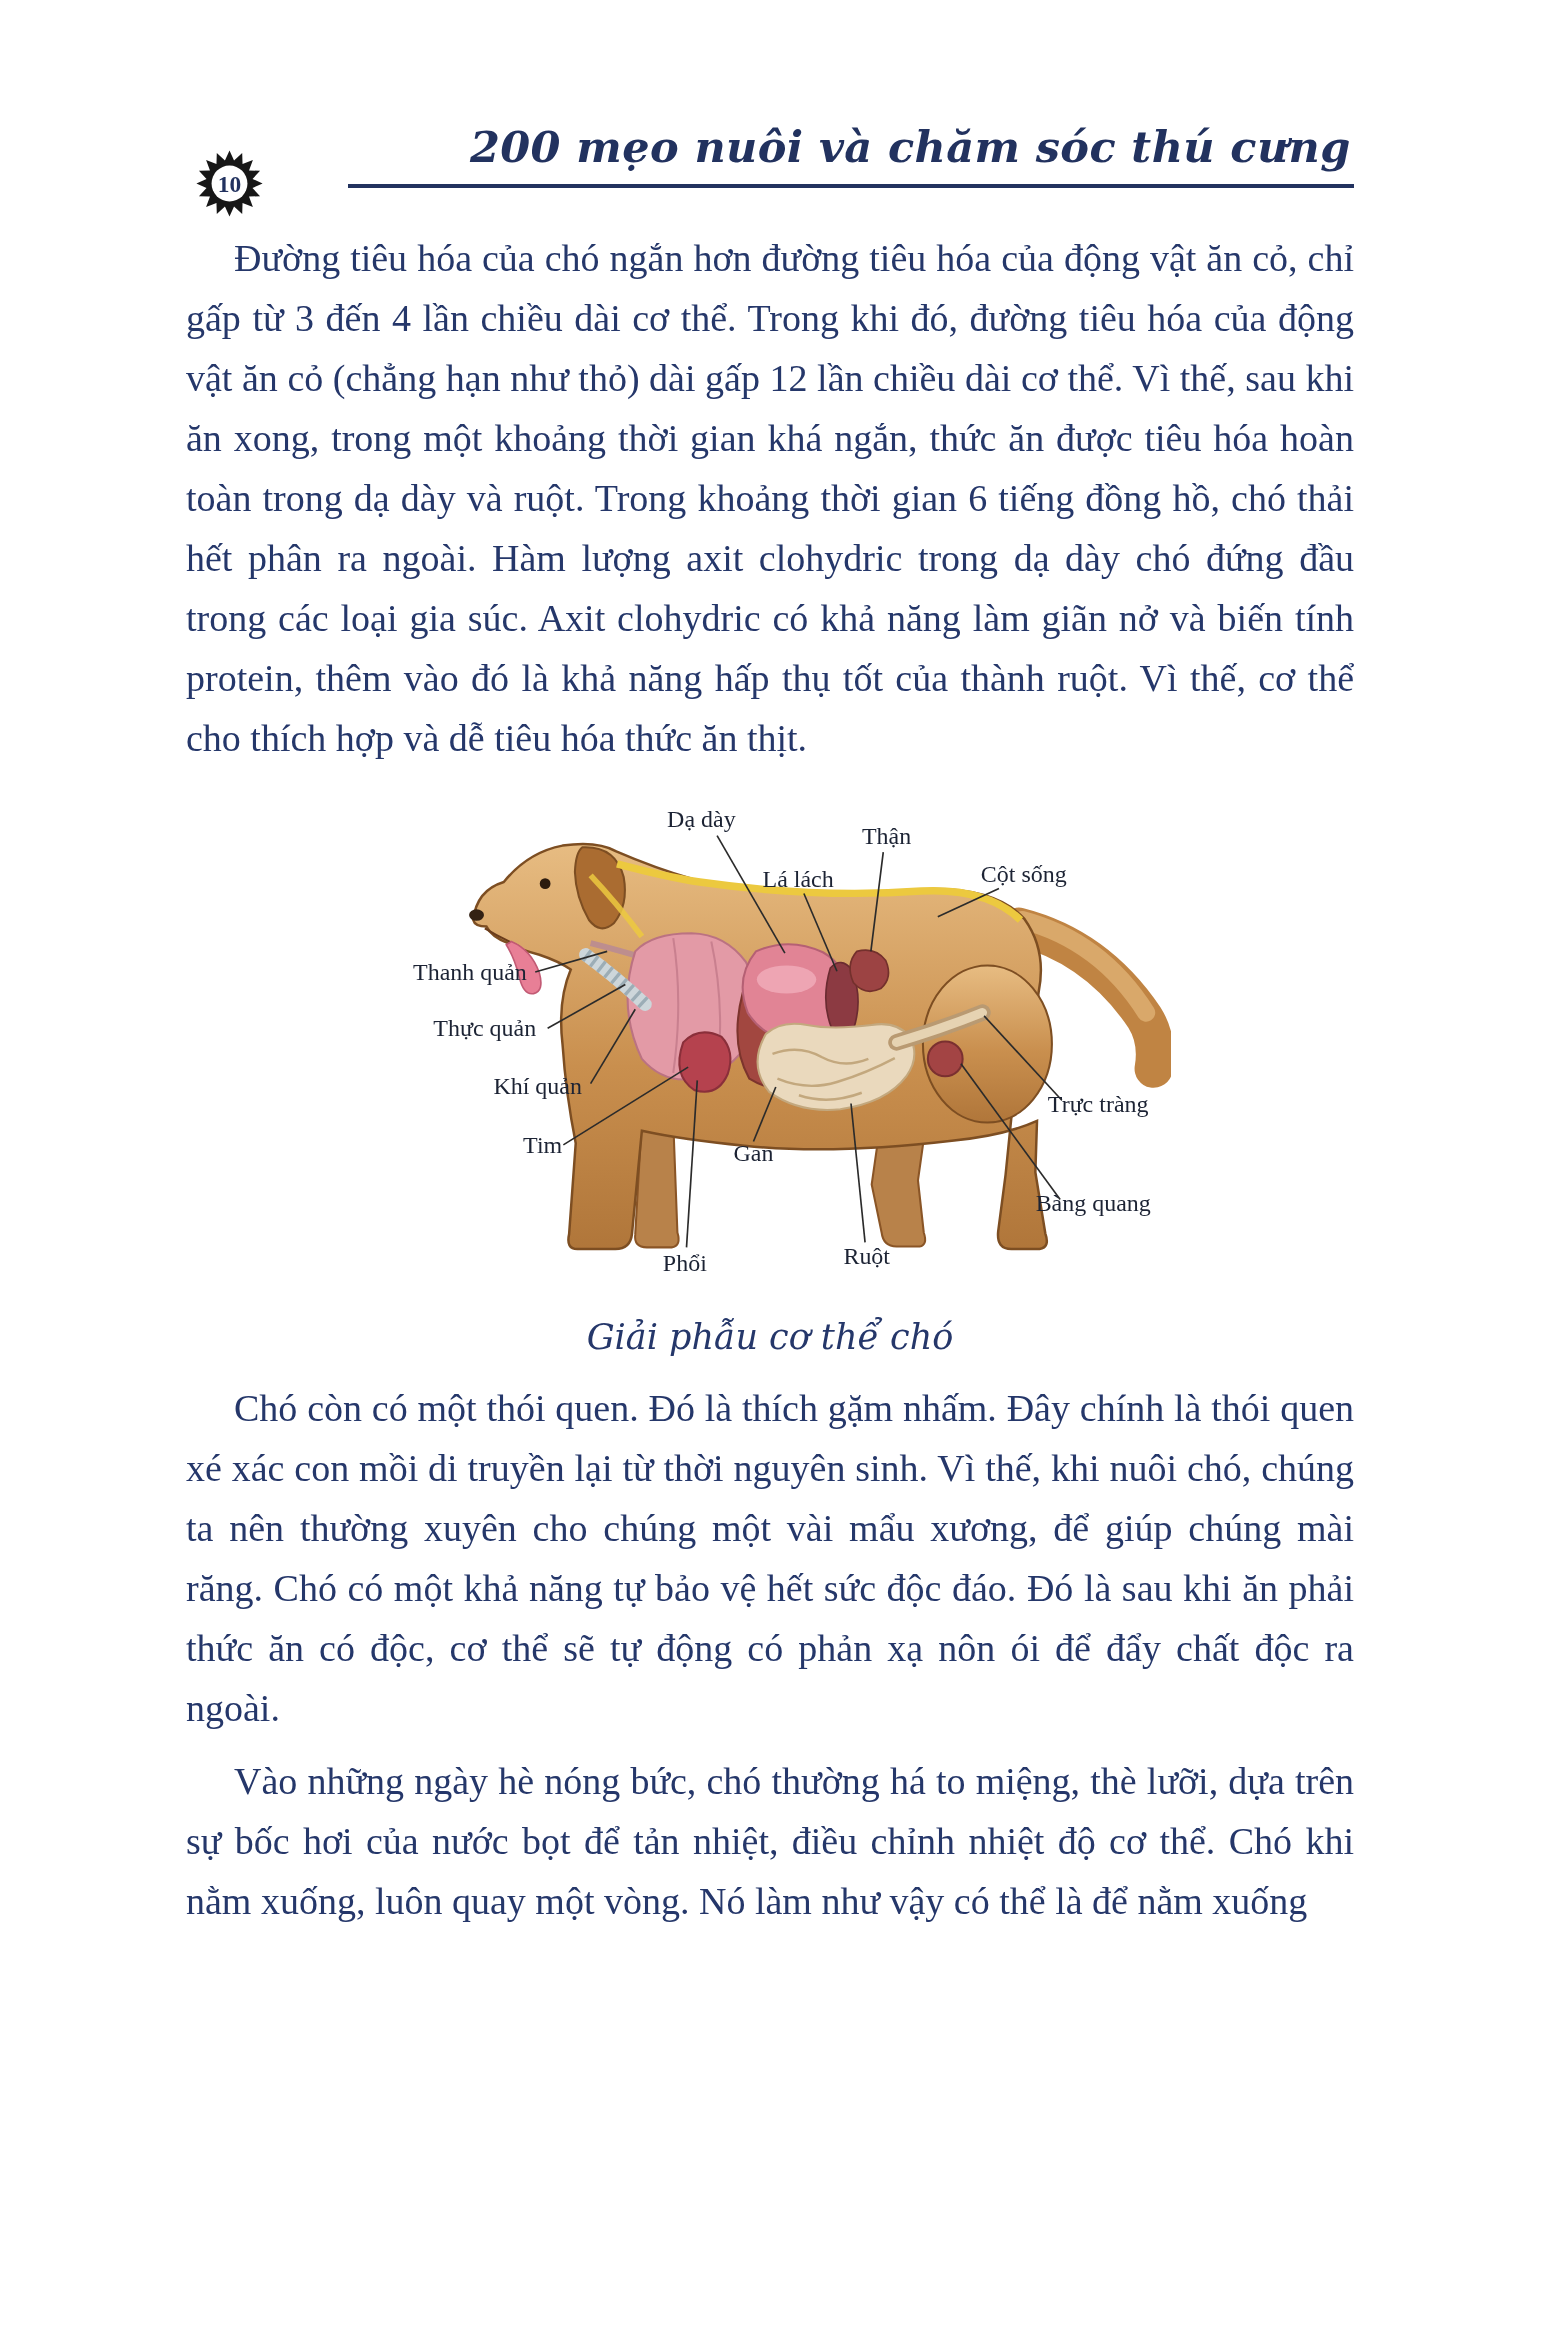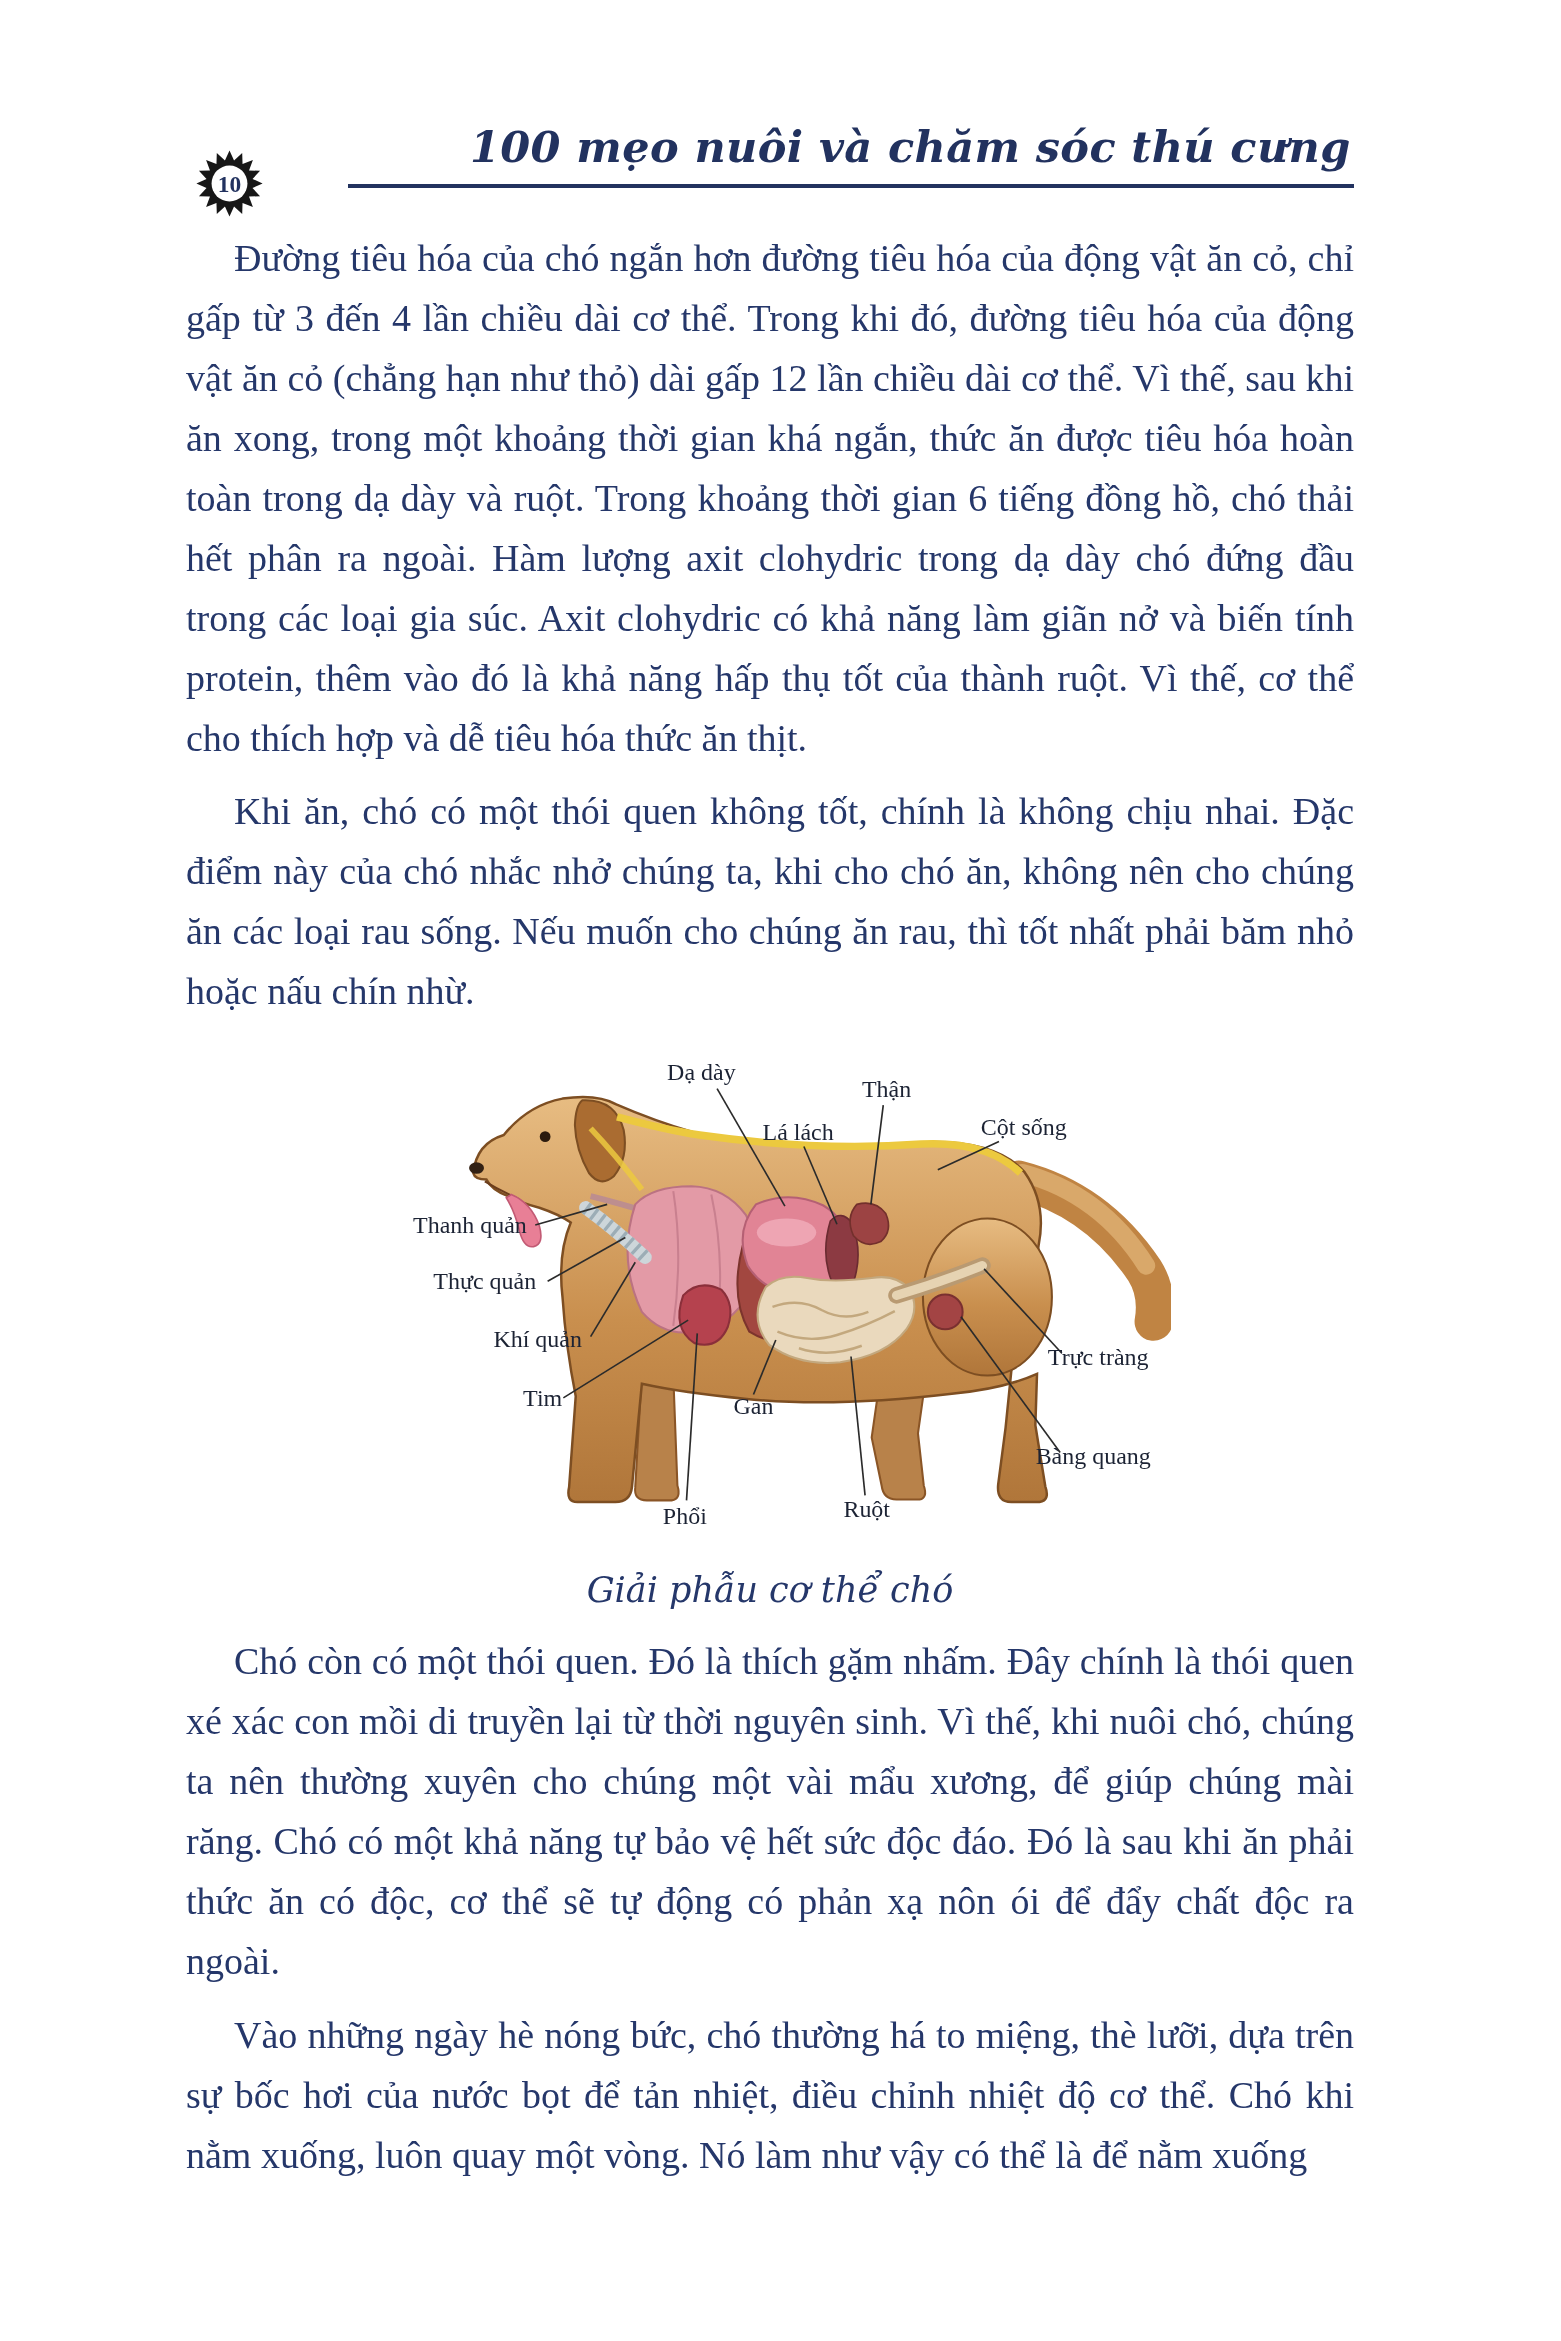--- a/index.html
+++ b/index.html
@@ -41,28 +41,27 @@
 
   <div class="header">
     <div class="badge">
       <svg viewBox="0 0 100 100">
         <polygon fill="#171717" points="98,50 83.4,43.4 94.3,31.6 78.3,31.1 83.9,16.1 68.9,21.7 68.4,5.7 56.6,16.7 50,2 43.4,16.7 31.6,5.7 31.1,21.7 16.1,16.1 21.7,31.1 5.7,31.6 16.7,43.4 2,50 16.7,56.6 5.7,68.4 21.7,68.9 16.1,83.9 31.1,78.3 31.6,94.3 43.4,83.3 50,98 56.6,83.3 68.4,94.3 68.9,78.3 83.9,83.9 78.3,68.9 94.3,68.4 83.3,56.6"></polygon>
         <circle cx="50" cy="50" r="26" fill="#ffffff"></circle>
         <text x="50" y="62" text-anchor="middle" font-size="34" fill="#22325f">10</text>
       </svg>
     </div>
     <div class="header-col">
-      <div class="header-title">100 mẹo nuôi và chăm sóc thú cưng</div>
+      <div class="header-title">200 mẹo nuôi và chăm sóc thú cưng</div>
       <div class="header-rule"></div>
     </div>
   </div>
 
   <div class="main">
     <p class="para">Đường tiêu hóa của chó ngắn hơn đường tiêu hóa của động vật ăn cỏ, chỉ gấp từ 3 đến 4 lần chiều dài cơ thể. Trong khi đó, đường tiêu hóa của động vật ăn cỏ (chẳng hạn như thỏ) dài gấp 12 lần chiều dài cơ thể. Vì thế, sau khi ăn xong, trong một khoảng thời gian khá ngắn, thức ăn được tiêu hóa hoàn toàn trong dạ dày và ruột. Trong khoảng thời gian 6 tiếng đồng hồ, chó thải hết phân ra ngoài. Hàm lượng axit clohydric trong dạ dày chó đứng đầu trong các loại gia súc. Axit clohydric có khả năng làm giãn nở và biến tính protein, thêm vào đó là khả năng hấp thụ tốt của thành ruột. Vì thế, cơ thể cho thích hợp và dễ tiêu hóa thức ăn thịt.</p>
-    <p class="para">Khi ăn, chó có một thói quen không tốt, chính là không chịu nhai. Đặc điểm này của chó nhắc nhở chúng ta, khi cho chó ăn, không nên cho chúng ăn các loại rau sống. Nếu muốn cho chúng ăn rau, thì tốt nhất phải băm nhỏ hoặc nấu chín nhừ.</p>
 
     <div class="figure">
       <div class="fig-inner">
         <svg class="anatomy" viewBox="0 0 970 600">
           <defs>
             <linearGradient id="fur" x1="0" y1="0" x2="0" y2="1">
               <stop offset="0" stop-color="#e7bc82"></stop>
               <stop offset="0.55" stop-color="#c98f4e"></stop>
               <stop offset="1" stop-color="#b0763a"></stop>
             </linearGradient>

